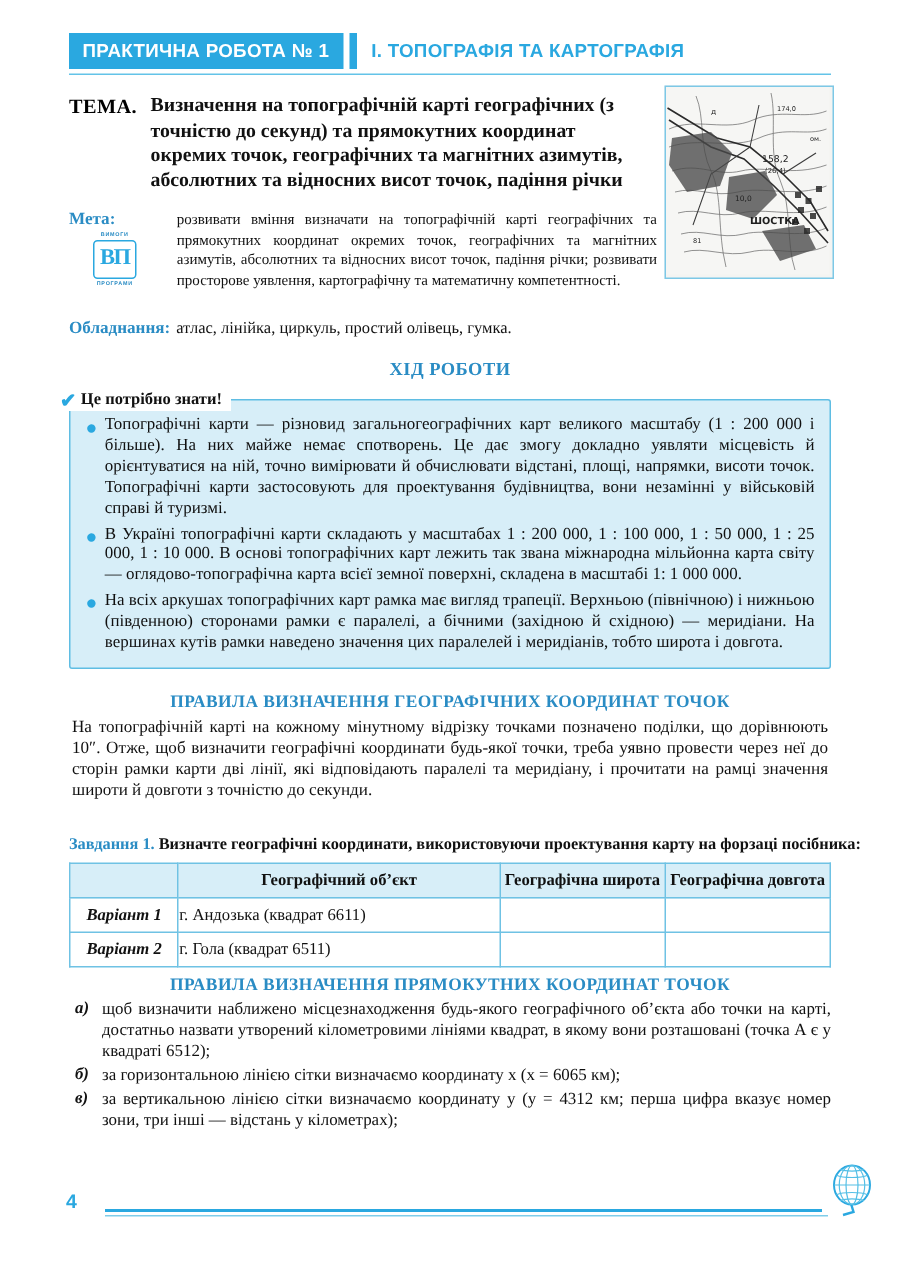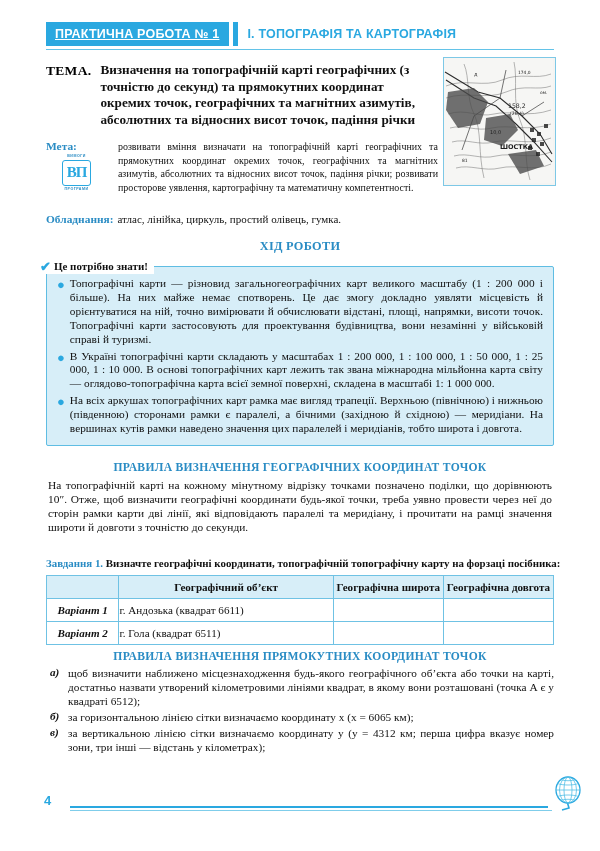--- a/index.html
+++ b/index.html
@@ -37,21 +37,20 @@
     background: #2aa8e0;
     color: #ffffff;
     font-family: "Liberation Sans", sans-serif;
     font-weight: bold;
     font-size: 12.5px;
     letter-spacing: .2px;
     display: flex;
     align-items: center;
     padding: 0 10px 0 9px;
     white-space: nowrap;
-    text-decoration: underline;
   }
   .runhead-sep {
     width: 5px;
     background: #2aa8e0;
     margin-left: 4px;
   }
   .runhead-title {
     color: #2aa8e0;
     font-family: "Liberation Sans", sans-serif;
     font-weight: bold;
@@ -488,21 +487,21 @@
   </div>
   <div class="infobox-legend">
     <span class="legend-check">✔</span>
     <span class="legend-text">Це потрібно знати!</span>
   </div>
 
   <div class="sec-head" id="rules-geo">ПРАВИЛА ВИЗНАЧЕННЯ ГЕОГРАФІЧНИХ КООРДИНАТ ТОЧОК</div>
   <div class="rules-geo-p">На топографічній карті на кожному мінутному відрізку точками позначено поділки, що дорівнюють 10″. Отже, щоб визначити географічні координати будь-якої точки, треба уявно провести через неї до сторін рамки карти дві лінії, які відповідають паралелі та меридіану, і прочитати на рамці значення широти й довготи з точністю до секунди.</div>
 
   <div class="task-line">
-    <span class="task-label">Завдання 1.</span><span> Визначте географічні координати, топографічній топографічну карту на форзаці посібника:</span>
+    <span class="task-label">Завдання 1.</span><span> Визначте географічні координати, використовуючи проектування карту на форзаці посібника:</span>
   </div>
 
   <table class="coord-table">
     <thead>
       <tr>
         <th class="blank"></th>
         <th class="col-obj">Географічний об’єкт</th>
         <th class="col-lat">Географічна широта</th>
         <th class="col-lon">Географічна довгота</th>
       </tr>

